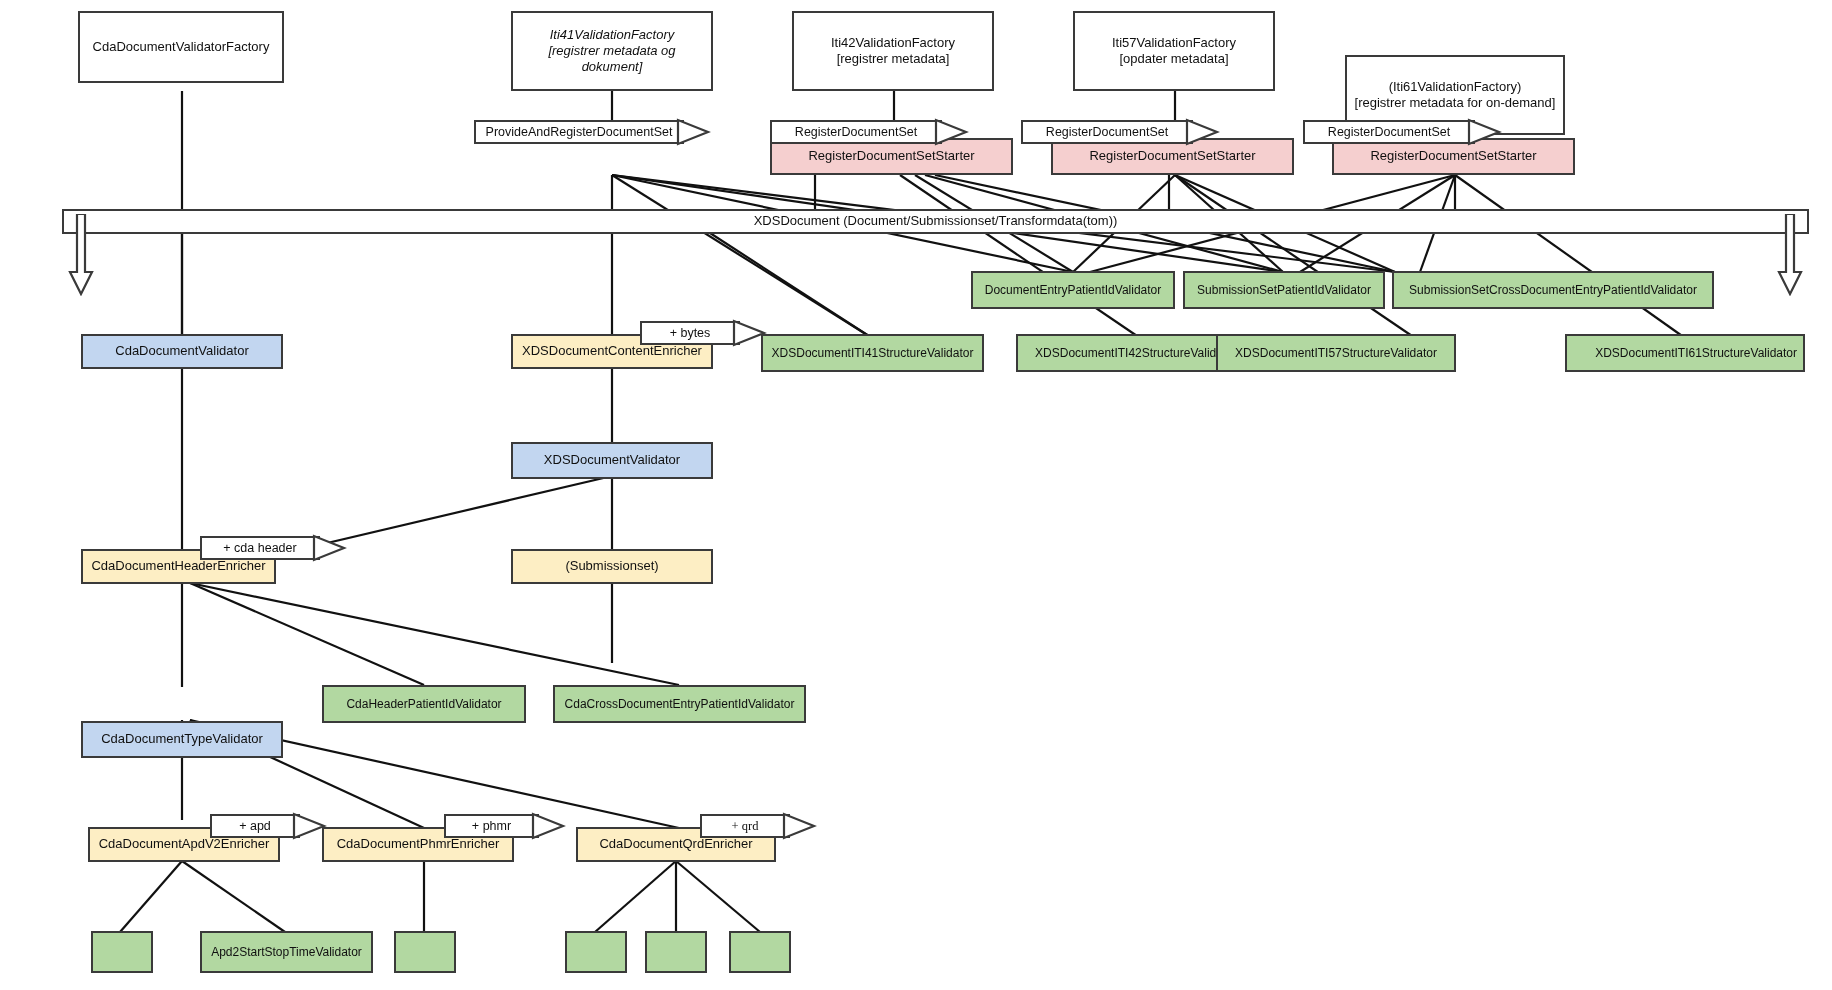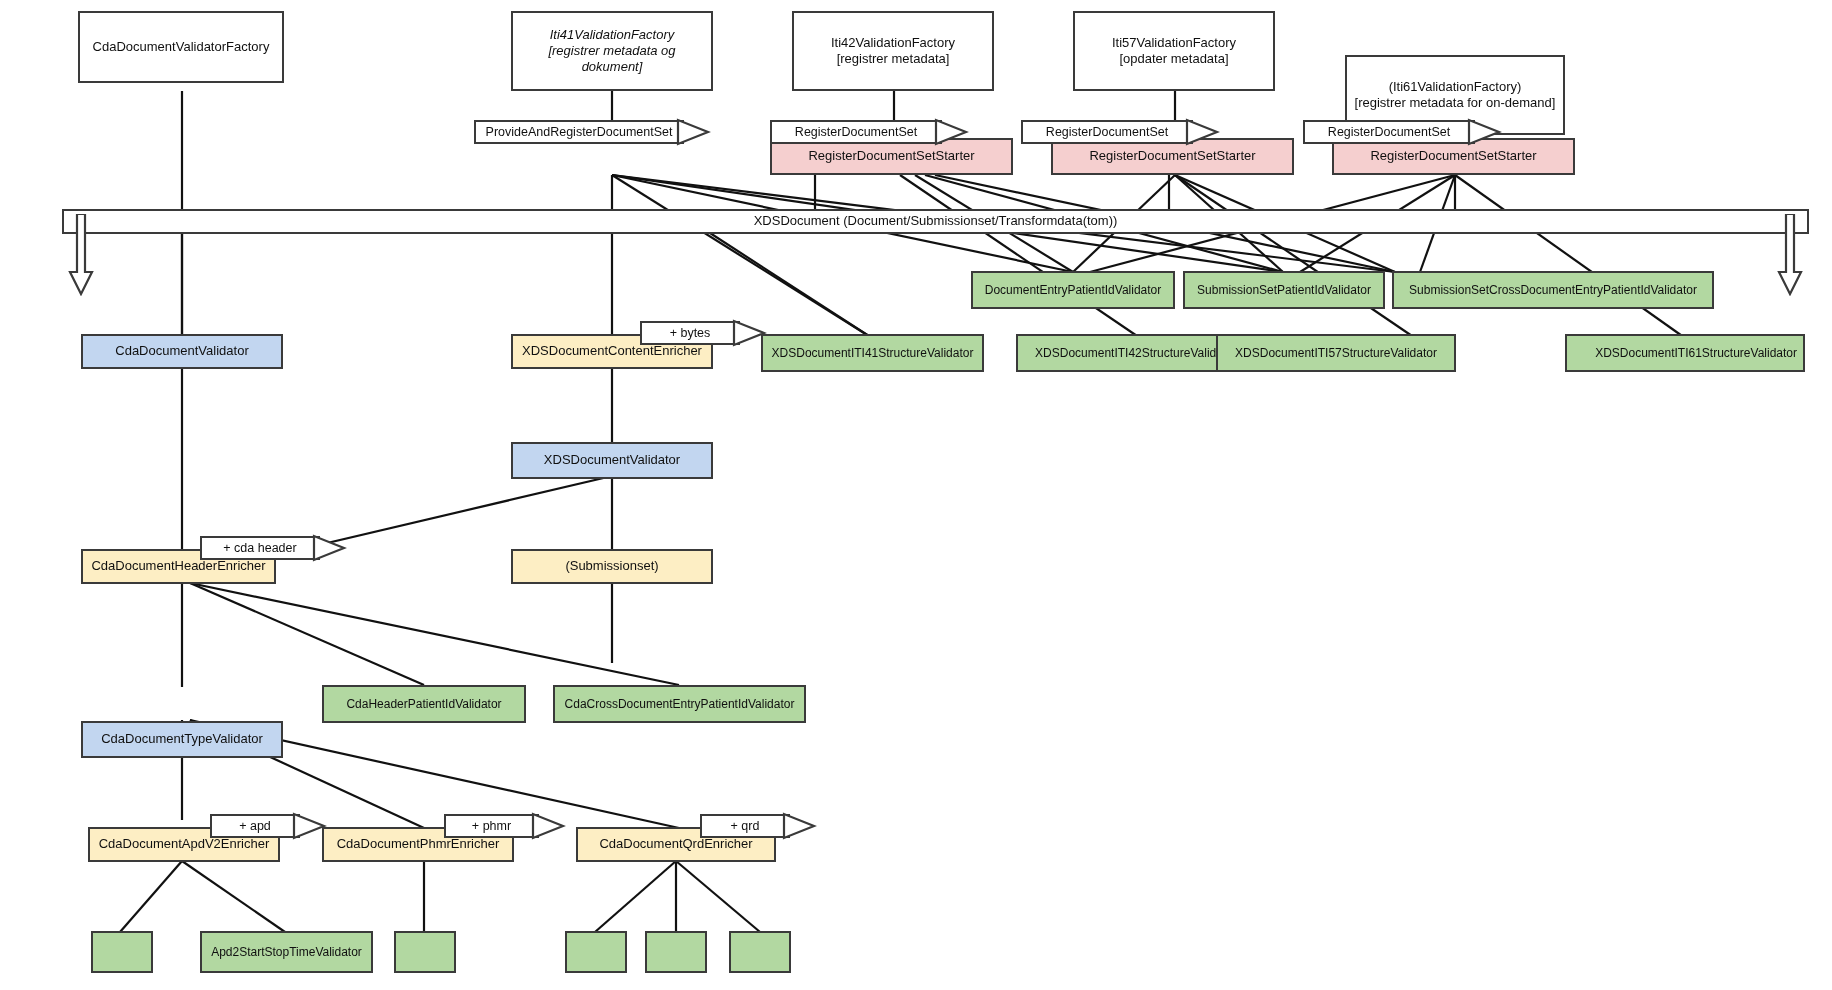--- a/index.html
+++ b/index.html
@@ -342,21 +342,21 @@
   <div class="msg" style="left:444px; top:814px; width:135px;">
     <div class="body" style="width:95px;">
       <span>+ phmr</span>
     </div>
     <svg class="head" style="left:85px;" viewBox="0 0 38 38" xmlns="http://www.w3.org/2000/svg">
       <polygon points="4,7 4,31 34,19" fill="#ffffff" stroke="#3a3a3a" stroke-width="2.2"></polygon>
     </svg>
   </div>
 
   <div class="msg" style="left:700px; top:814px; width:130px;">
-    <div class="body" style="width:90px;">
+    <div class="body" style="width:90px;font-family:Liberation Serif, serif;">
       <span>+ qrd</span>
     </div>
     <svg class="head" style="left:80px;" viewBox="0 0 38 38" xmlns="http://www.w3.org/2000/svg">
       <polygon points="4,7 4,31 34,19" fill="#ffffff" stroke="#3a3a3a" stroke-width="2.2"></polygon>
     </svg>
   </div>
 
   <div class="node validator" style="left:91px; top:931px; width:62px; height:42px;">
     <span class="node-label tiny"></span>
   </div>

